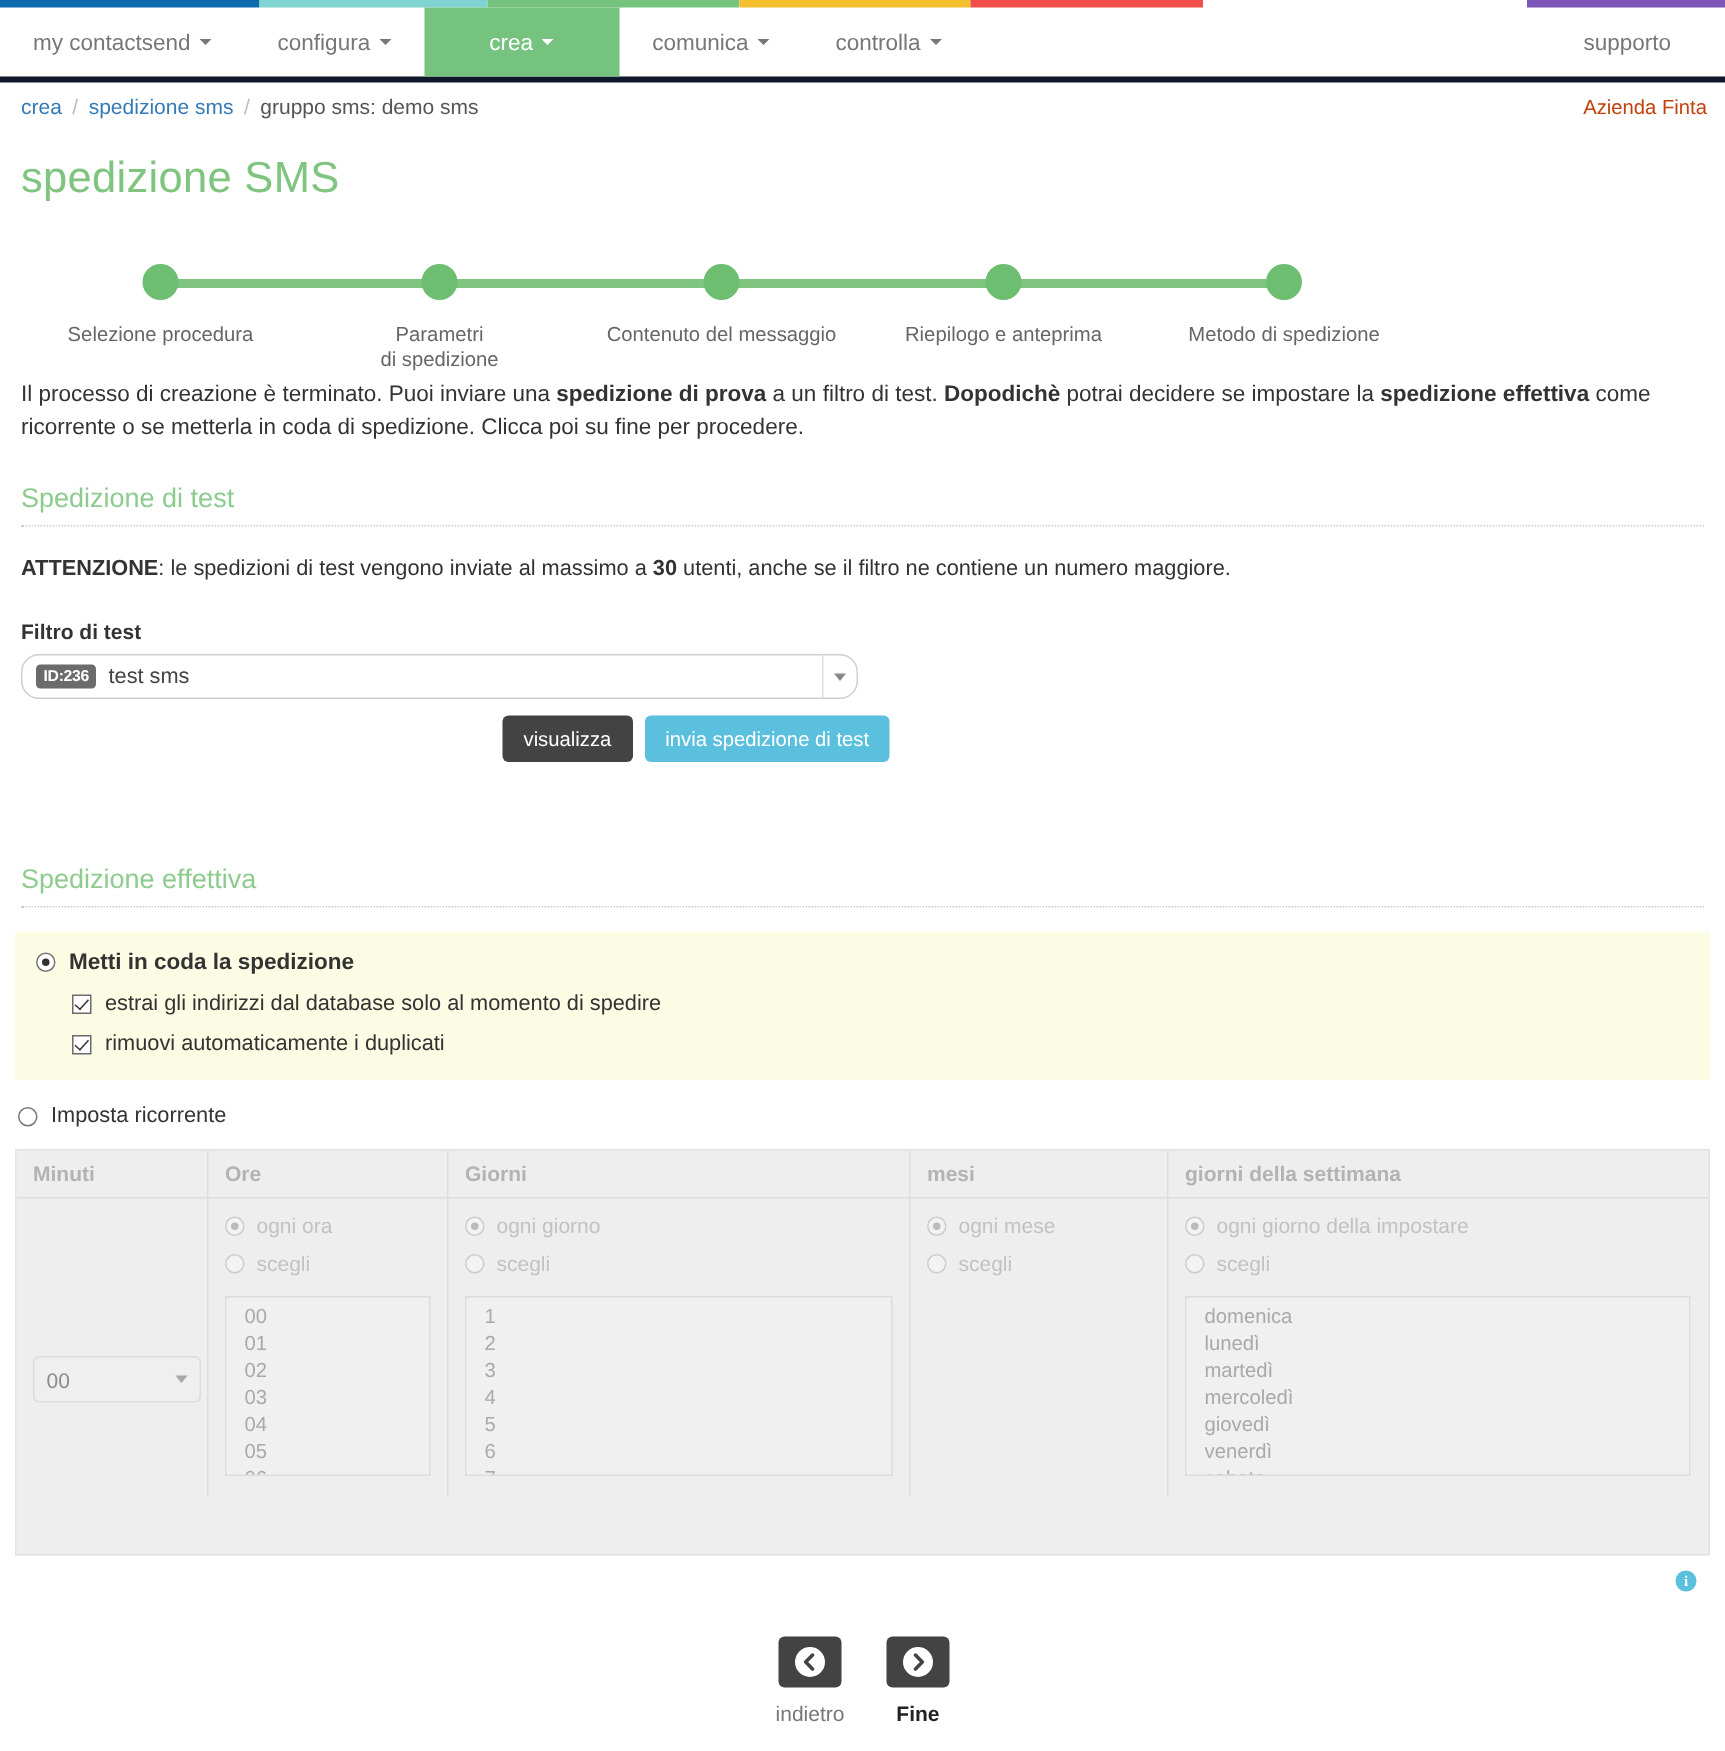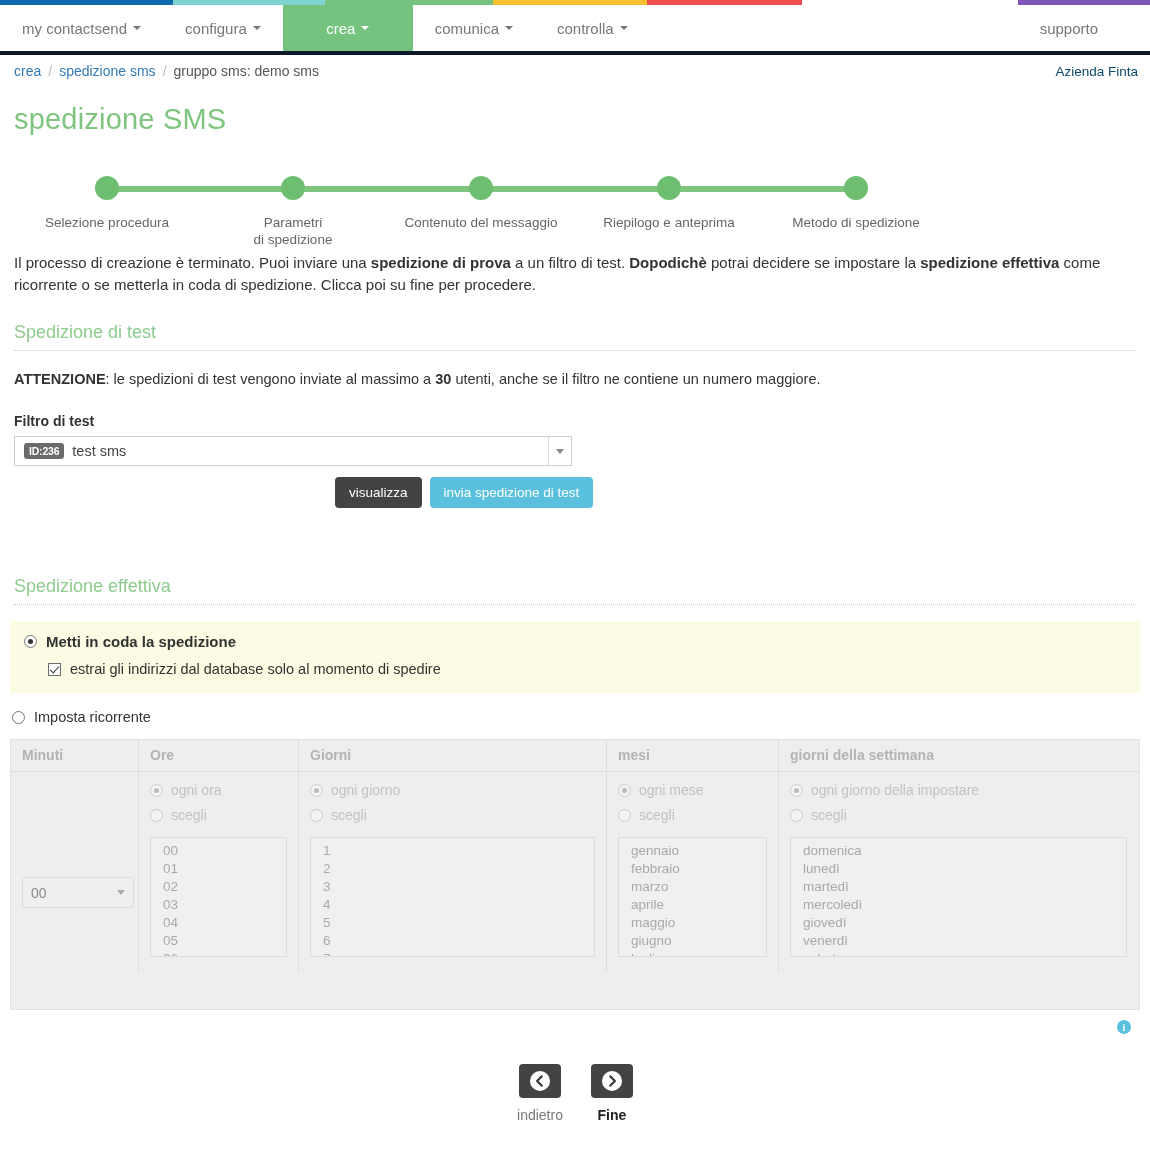--- a/index.html
+++ b/index.html
@@ -47,21 +47,21 @@
 
   
   .breadcrumb-row {
     display: flex; align-items: center;
     padding: 8px 12px 6px 14px;
     font-size: 14px;
   }
   .bc-link { color: #337ab7; cursor: pointer; }
   .bc-sep { color: #bbbbbb; margin: 0 7px; }
   .bc-current { color: #555555; }
-  .bc-right { margin-left: auto; color: #0c4a6e; font-size: 13.5px; }
+  .bc-right { margin-left: auto; color: #c2410c; font-size: 13.5px; }
 
   
   .page-title {
     color: #7fc47f;
     font-size: 29px;
     font-weight: normal;
     margin: 18px 0 0 14px;
     letter-spacing: 0.2px;
   }
 
@@ -135,21 +135,21 @@
     font-size: 14px;
     color: #333333;
   }
 
   
   .filterbox {
     margin: 0 0 0 14px;
     width: 558px;
     height: 30px;
     border: 1px solid #cfcfcf;
-    border-radius: 0;
+    border-radius: 12px;
     background: #ffffff;
     display: flex;
     align-items: center;
     cursor: pointer;
   }
   .filterbox .idbadge {
     background: #6b6b6b;
     color: #ffffff;
     font-size: 10.5px;
     font-weight: bold;
@@ -404,21 +404,21 @@
   </div>
   <div class="nav-item">
     <span>comunica</span>
     <span class="caret"></span>
   </div>
   <div class="nav-item">
     <span>controlla</span>
     <span class="caret"></span>
   </div>
   <div class="nav-spacer"></div>
-  <div class="nav-item" style="padding-right:52px;">
+  <div class="nav-item" style="padding-right:36px;">
     <span>supporto</span>
   </div>
 </div>
 
 <div class="breadcrumb-row">
   <span class="bc-link">crea</span>
   <span class="bc-sep">/</span>
   <span class="bc-link">spedizione sms</span>
   <span class="bc-sep">/</span>
   <span class="bc-current">gruppo sms: demo sms</span>
@@ -486,20 +486,24 @@
 </div>
 
 <div class="highlight-box">
   <div class="radio-line">
     <span class="rad on"></span>
     <span class="lbl">Metti in coda la spedizione</span>
   </div>
   <div class="chk-line">
     <span class="chk on"></span>
     <span class="lbl">estrai gli indirizzi dal database solo al momento di spedire</span>
+  </div>
+  <div class="chk-line">
+    <span class="chk on"></span>
+    <span class="lbl">rimuovi automaticamente i duplicati</span>
   </div>
 </div>
 
 <div class="radio-line plain">
   <span class="rad"></span>
   <span class="lbl">Imposta ricorrente</span>
 </div>
 
 <div class="rec-wrap">
   <div class="rec-head">
@@ -560,29 +564,20 @@
 
     <div class="bcell c-mesi">
       <div class="rrow">
         <span class="rad-dis on"></span>
         <span class="rtxt">ogni mese</span>
       </div>
       <div class="rrow">
         <span class="rad-dis"></span>
         <span class="rtxt">scegli</span>
       </div>
-      <div class="listbox" id="lb-mesi">
-          <div class="opt">gennaio</div>
-          <div class="opt">febbraio</div>
-          <div class="opt">marzo</div>
-          <div class="opt">aprile</div>
-          <div class="opt">maggio</div>
-          <div class="opt">giugno</div>
-          <div class="opt">luglio</div>
-        </div>
     </div>
 
     <div class="bcell c-set">
       <div class="rrow">
         <span class="rad-dis on"></span>
         <span class="rtxt">ogni giorno della impostare</span>
       </div>
       <div class="rrow">
         <span class="rad-dis"></span>
         <span class="rtxt">scegli</span>

